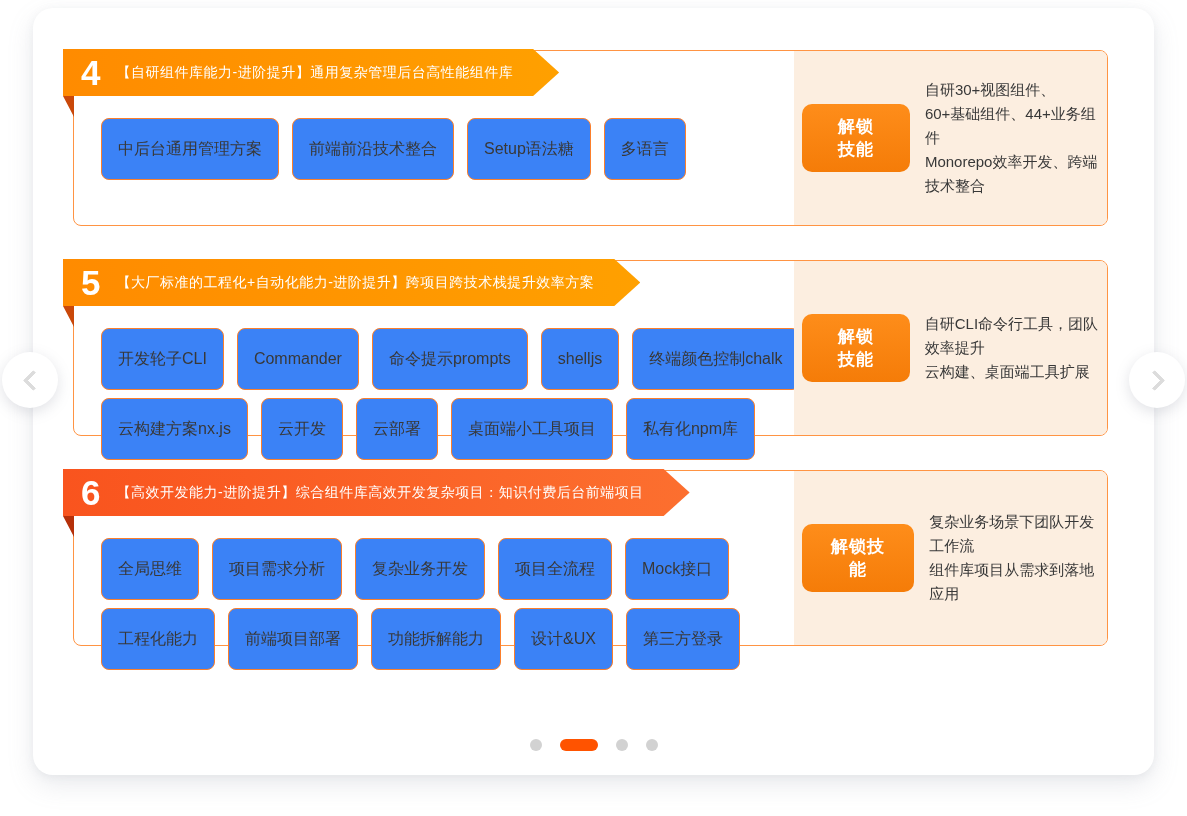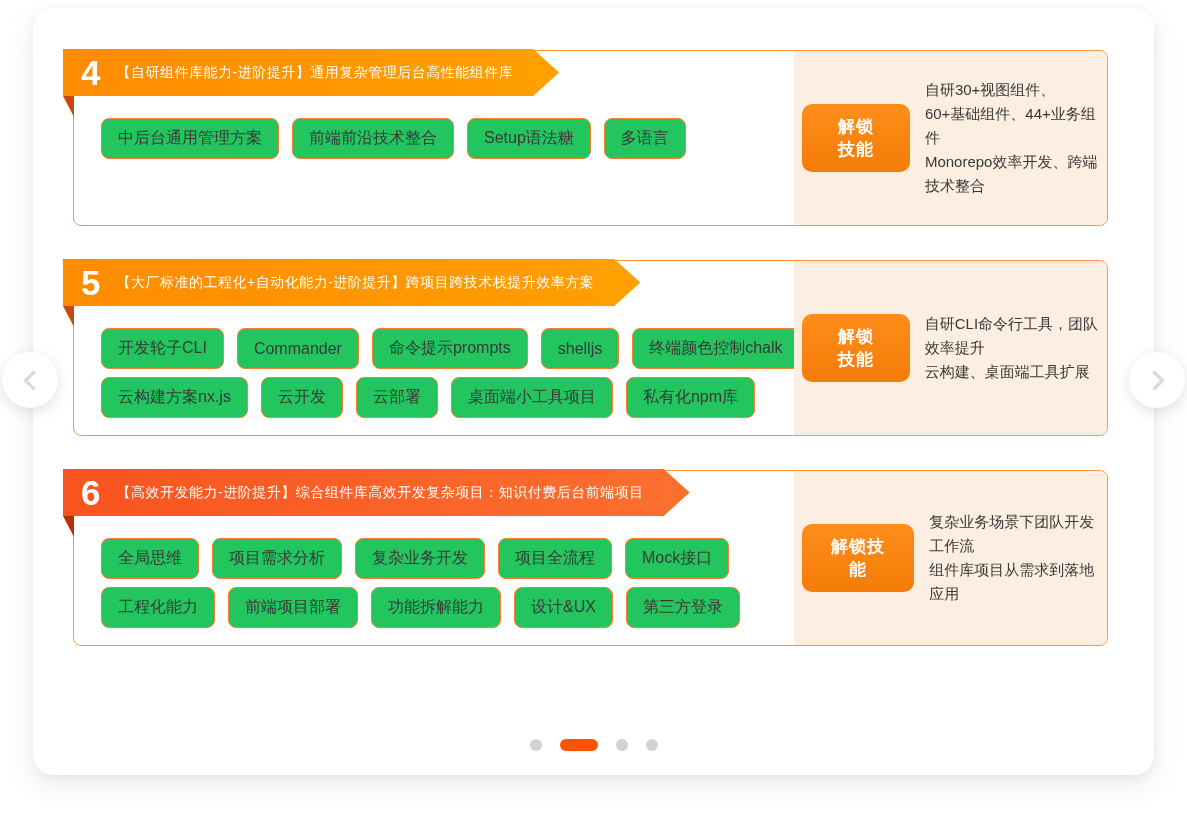--- a/index.html
+++ b/index.html
@@ -24,22 +24,22 @@
   .box.red .banner { background:linear-gradient(90deg,var(--banner-red-start,#f9541e),var(--banner-red-end,#fc6f2f)); }
   .banner .num { font-size:35px; font-weight:bold; line-height:1; margin-right:16px; }
   .banner .title { font-size:14px; font-weight:normal; letter-spacing:.5px; }
 
   .fold { position:absolute; left:-11px; top:45px; width:11px; height:21px; z-index:2;
     background:var(--fold-orange,#c9480a); clip-path:polygon(0 0, 100% 0, 100% 100%, 55% 55%); }
   .box.red .fold { background:var(--fold-red,#b5300a); }
 
   .tags { position:absolute; left:27px; top:67px; display:flex; flex-direction:column; gap:8px; }
   .tag-row { display:flex; gap:13px; }
-  .tag { display:inline-flex; align-items:center; height:41px; padding:16px 16px;
-    border:1px solid var(--tag-border,#fb7f2b); border-radius:8px; background:#22c55e;
+  .tag { display:inline-flex; align-items:center; height:62px; padding:16px 16px;
+    border:1px solid var(--tag-border,#fb7f2b); border-radius:8px; background:#3b82f6;
     font-size:16px; color:var(--text-dark,#383838); white-space:nowrap; }
 
   .panel { position:absolute; right:0; top:0; bottom:0; width:313px;
     background:var(--panel-bg,#fceee0); border-radius:0 7px 7px 0;
     display:flex; flex-direction:row; align-items:center; justify-content:center;
     gap:15px; padding:0 8px; }
   .unlock { border:none; cursor:pointer; color:#fff; font-weight:bold; font-size:17px;
     font-family:inherit; padding:11px 27px; border-radius:10px;
     background:linear-gradient(180deg,var(--button-bg-top,#fe8d1a),var(--button-bg-bottom,#f57c08));
     letter-spacing:1px; }

